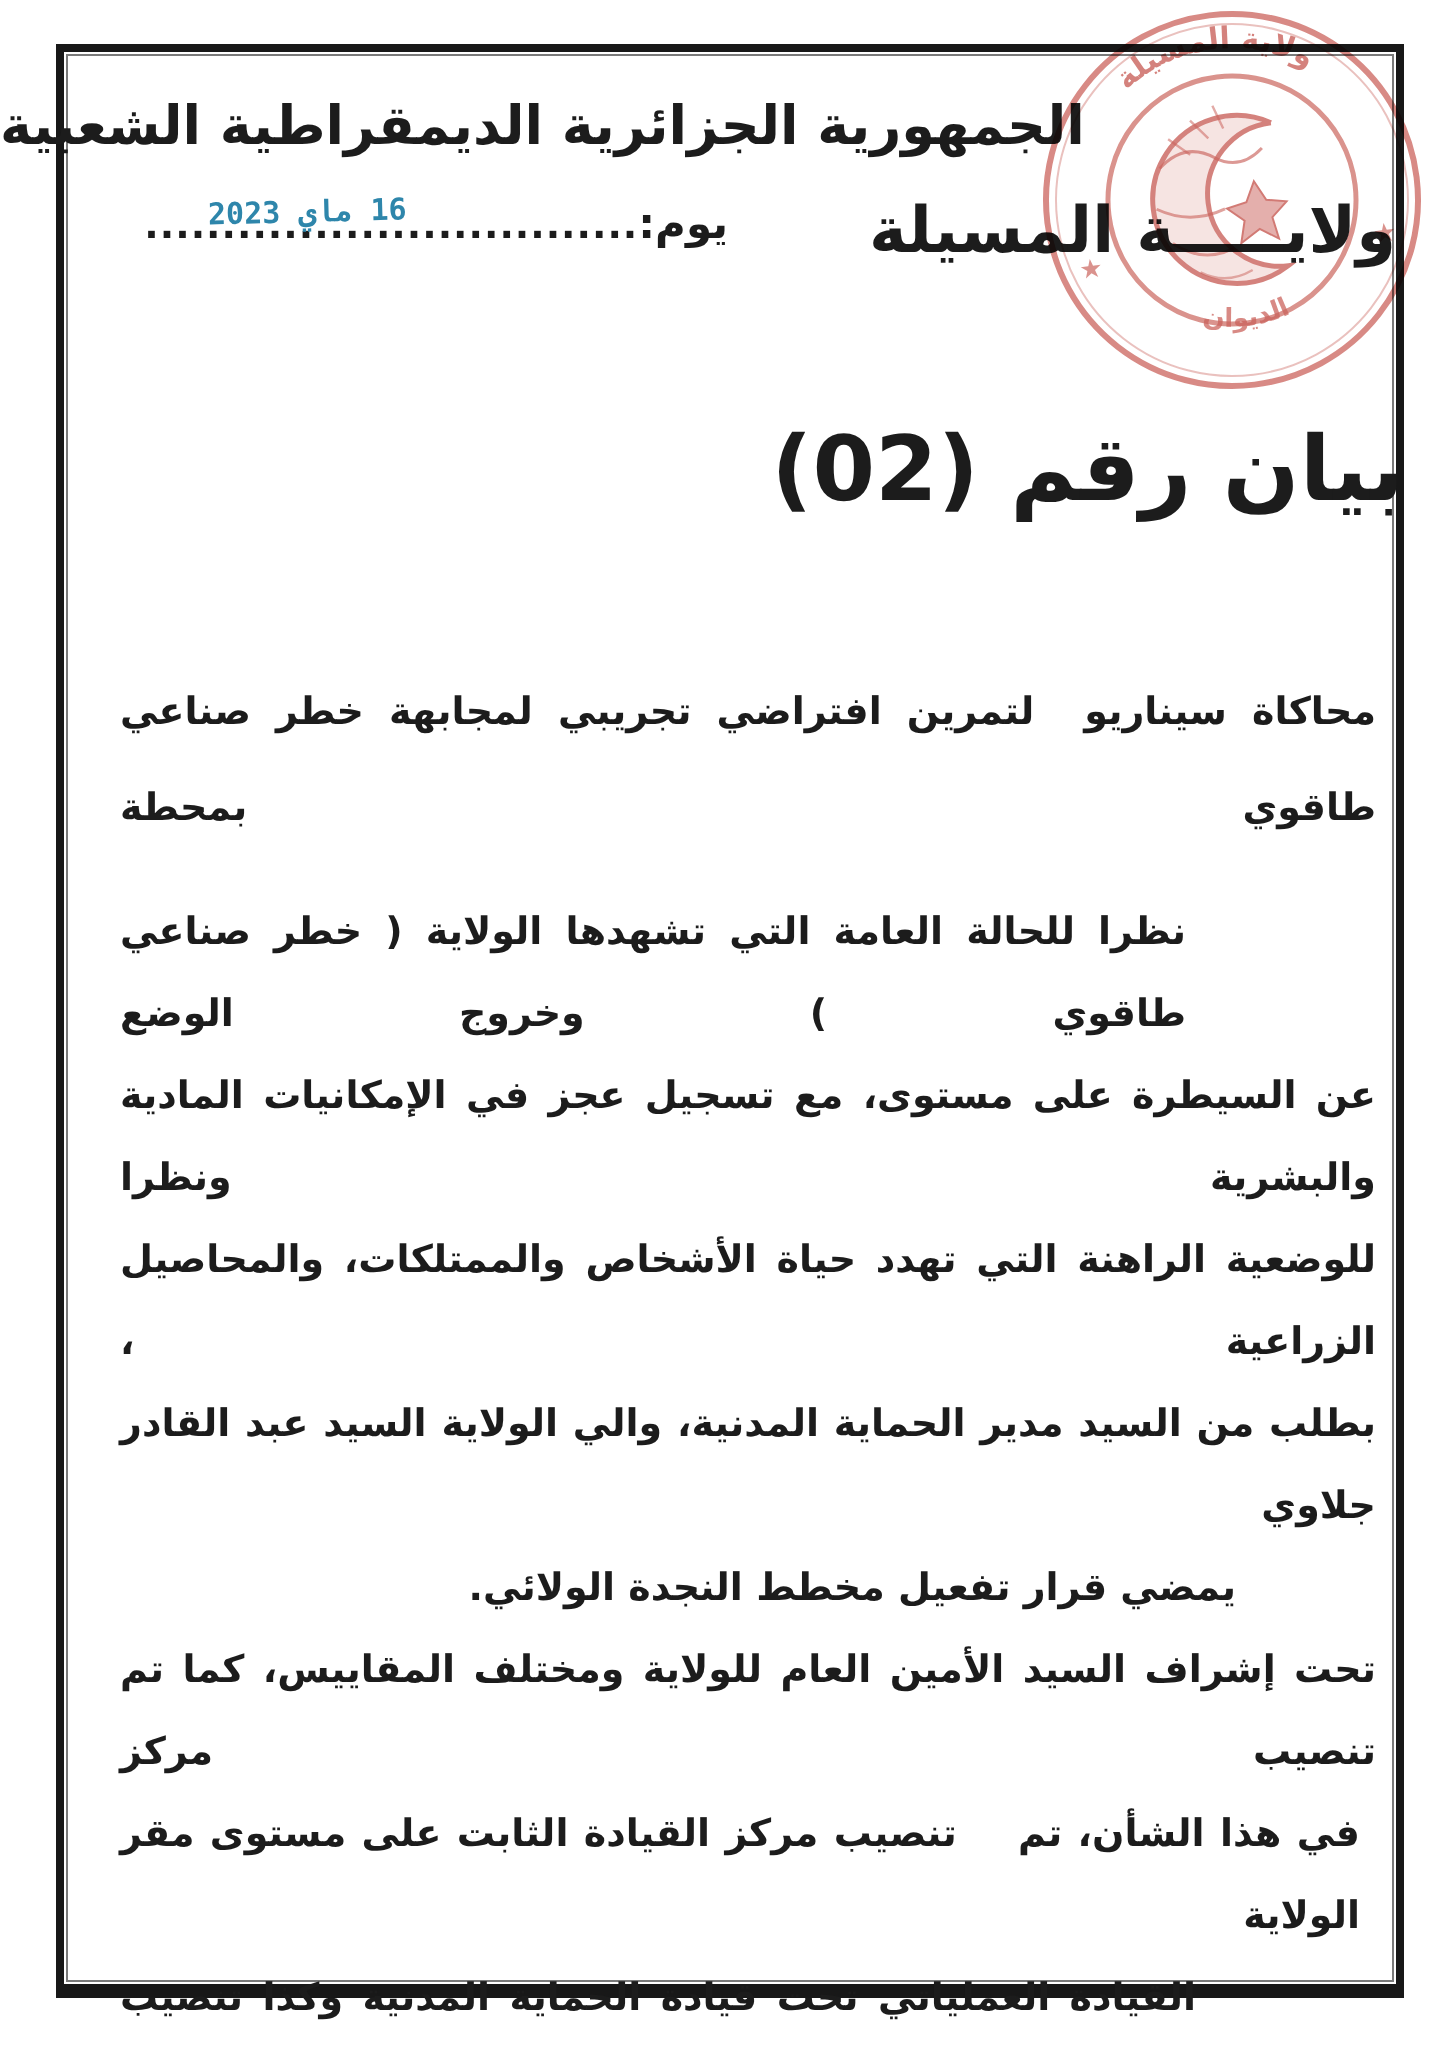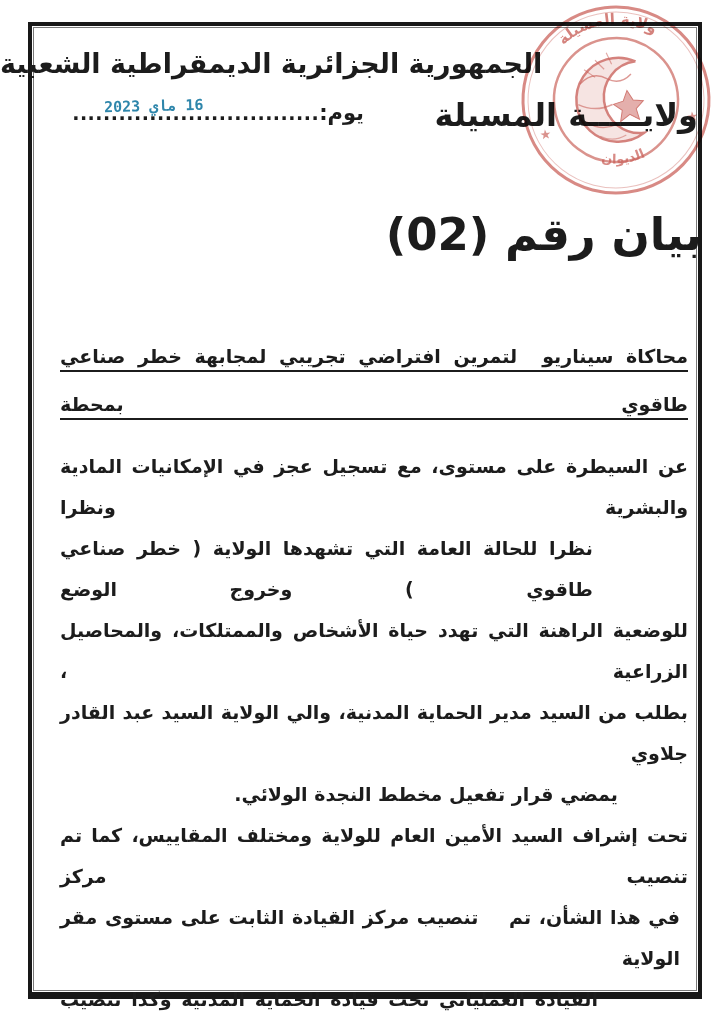--- a/index.html
+++ b/index.html
@@ -46,21 +46,21 @@
     position:absolute;left:0;right:20px;top:208px;
     direction:rtl;font-size:45px;font-weight:700;
   }
   
   .subject{
     position:absolute;left:60px;right:34px;top:332px;direction:rtl;
   }
   .sub-line{
     font-size:19px;font-weight:700;line-height:48px;
     text-align:justify;text-align-last:justify;
-    text-decoration:underline;text-underline-offset:7px;
+    text-underline-offset:7px;
     text-decoration-thickness:1.5px;
   }
   
   .body-text{
     position:absolute;left:60px;right:34px;top:446px;direction:rtl;
   }
   .body-line{
     font-size:19px;font-weight:700;line-height:41px;
     text-align:justify;text-align-last:justify;
   }
@@ -119,22 +119,22 @@
     </g>
   </svg>
 
   <div class="doc-title">بيان رقم (02)</div>
 
   <div class="subject">
     <div class="sub-line">محاكاة سيناريو &nbsp;لتمرين افتراضي تجريبي لمجابهة خطر صناعي طاقوي بمحطة</div>
   </div>
 
   <div class="body-text">
+    <div class="body-line first-indent">نظرا للحالة العامة التي تشهدها الولاية ( خطر صناعي طاقوي ) وخروج الوضع</div>
     <div class="body-line">عن السيطرة على مستوى، مع تسجيل عجز في الإمكانيات المادية والبشرية ونظرا</div>
-    <div class="body-line first-indent">نظرا للحالة العامة التي تشهدها الولاية ( خطر صناعي طاقوي ) وخروج الوضع</div>
     <div class="body-line">للوضعية الراهنة التي تهدد حياة الأشخاص والممتلكات، والمحاصيل الزراعية ،</div>
     <div class="body-line">بطلب من السيد مدير الحماية المدنية، والي الولاية السيد عبد القادر جلاوي</div>
     <div class="body-line end-line">يمضي قرار تفعيل مخطط النجدة الولائي.</div>
     <div class="body-line">تحت إشراف السيد الأمين العام للولاية ومختلف المقاييس، كما تم تنصيب مركز</div>
     <div class="body-line small-indent">في هذا الشأن، تم &nbsp;&nbsp;&nbsp;تنصيب مركز القيادة الثابت على مستوى مقر الولاية</div>
     <div class="body-line end-line2">القيادة العملياتي تحت قيادة الحماية المدنية وكذا تنصيب مركز طبي متقدم.</div>
   </div>
 
 </div>
 

